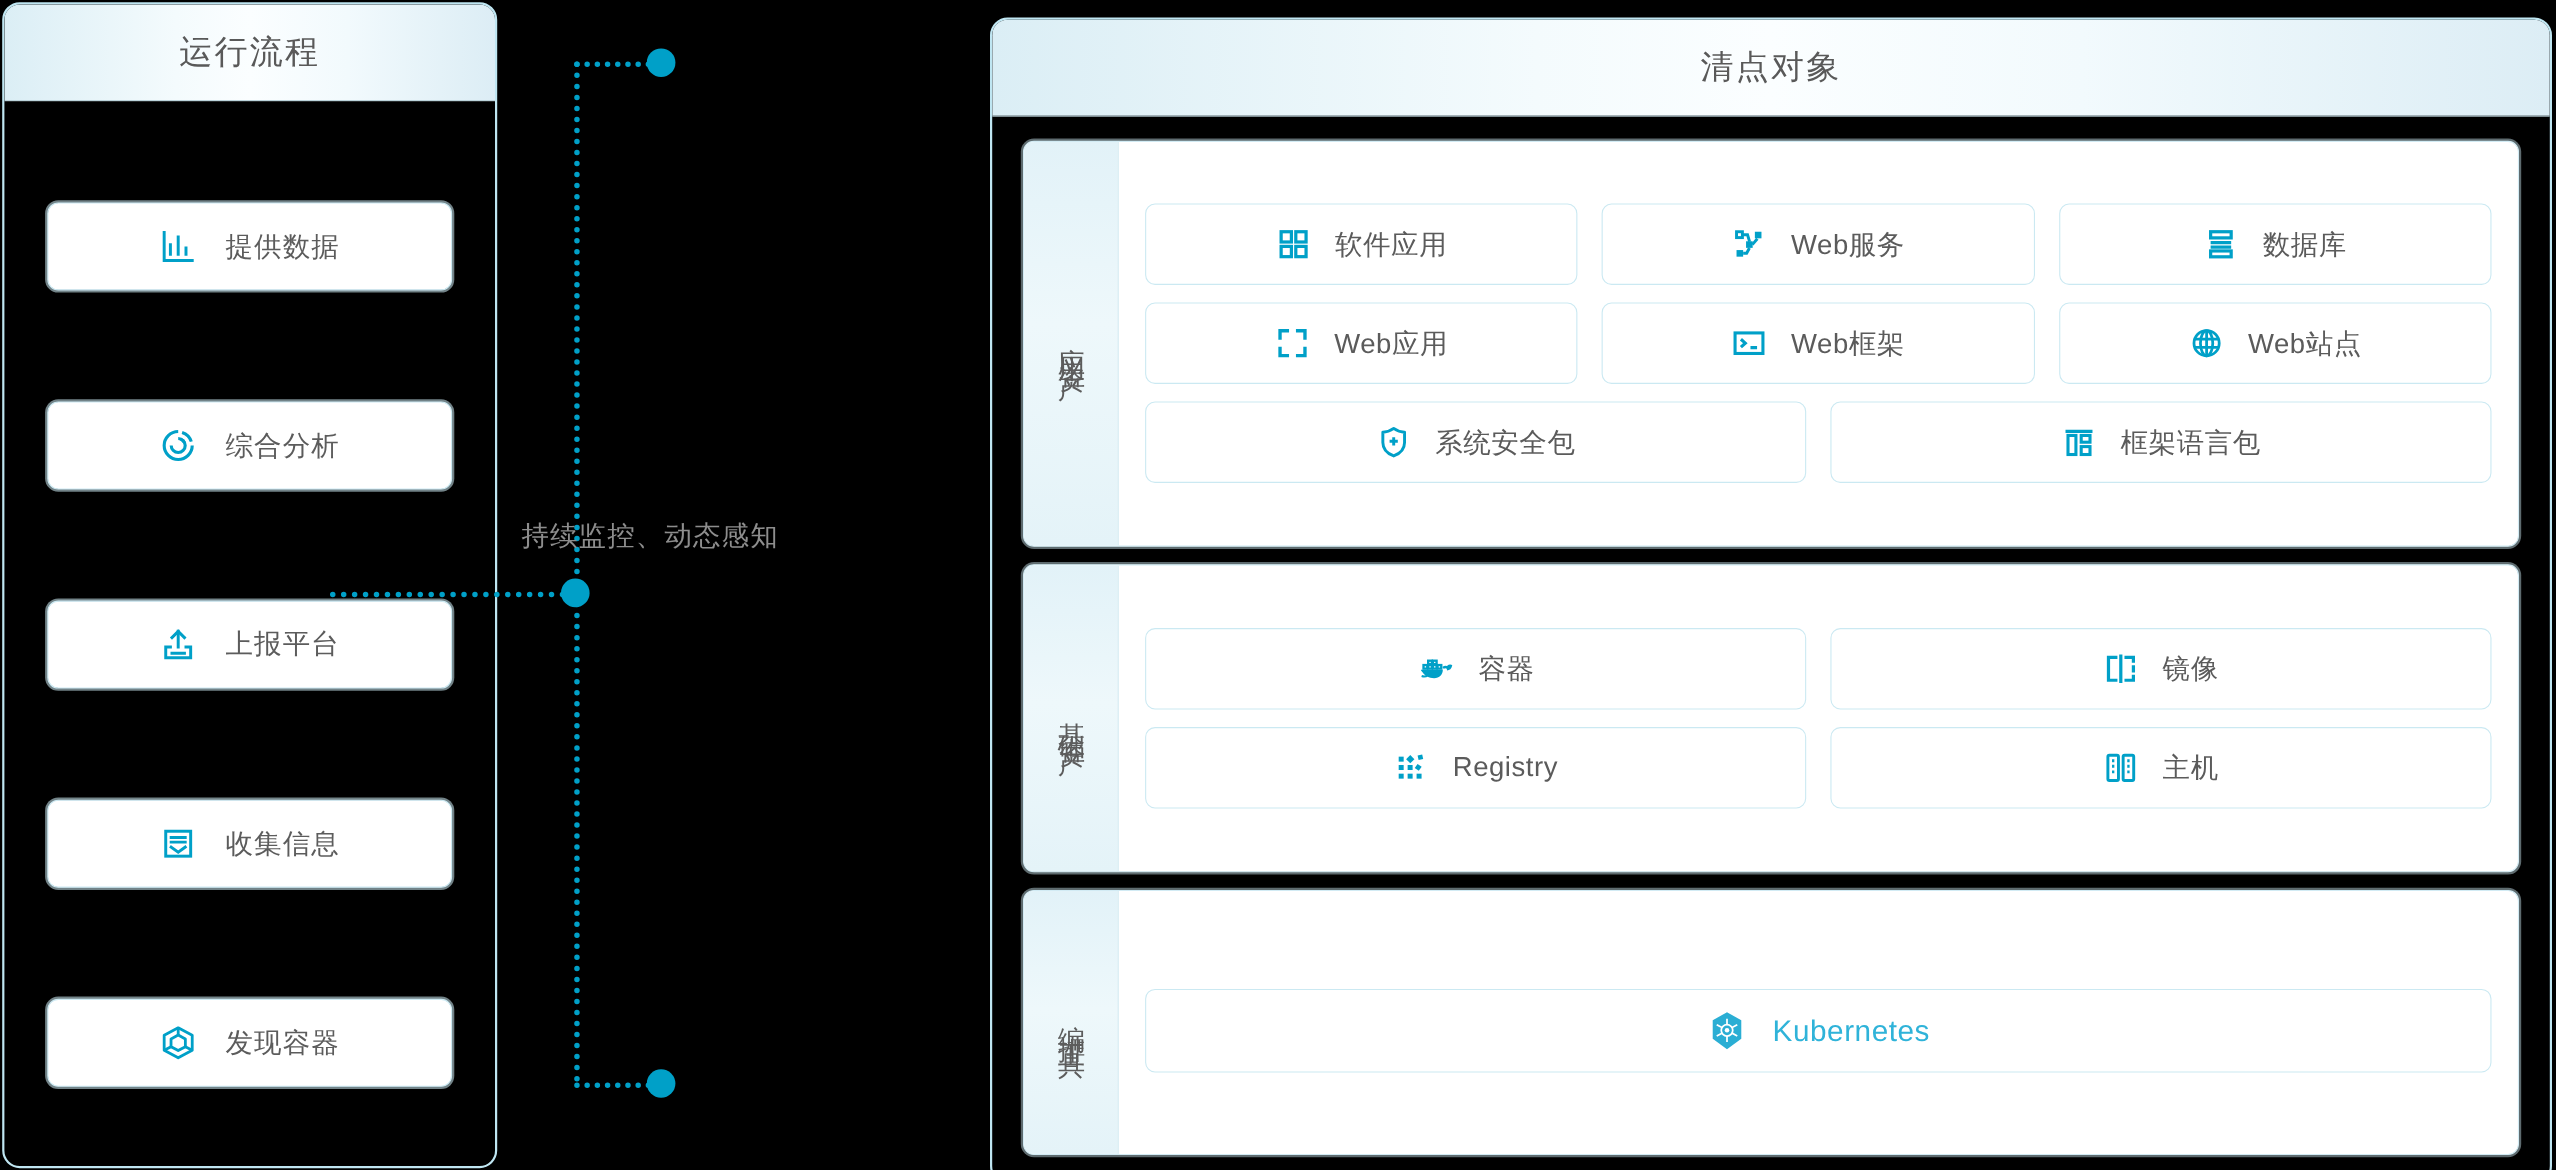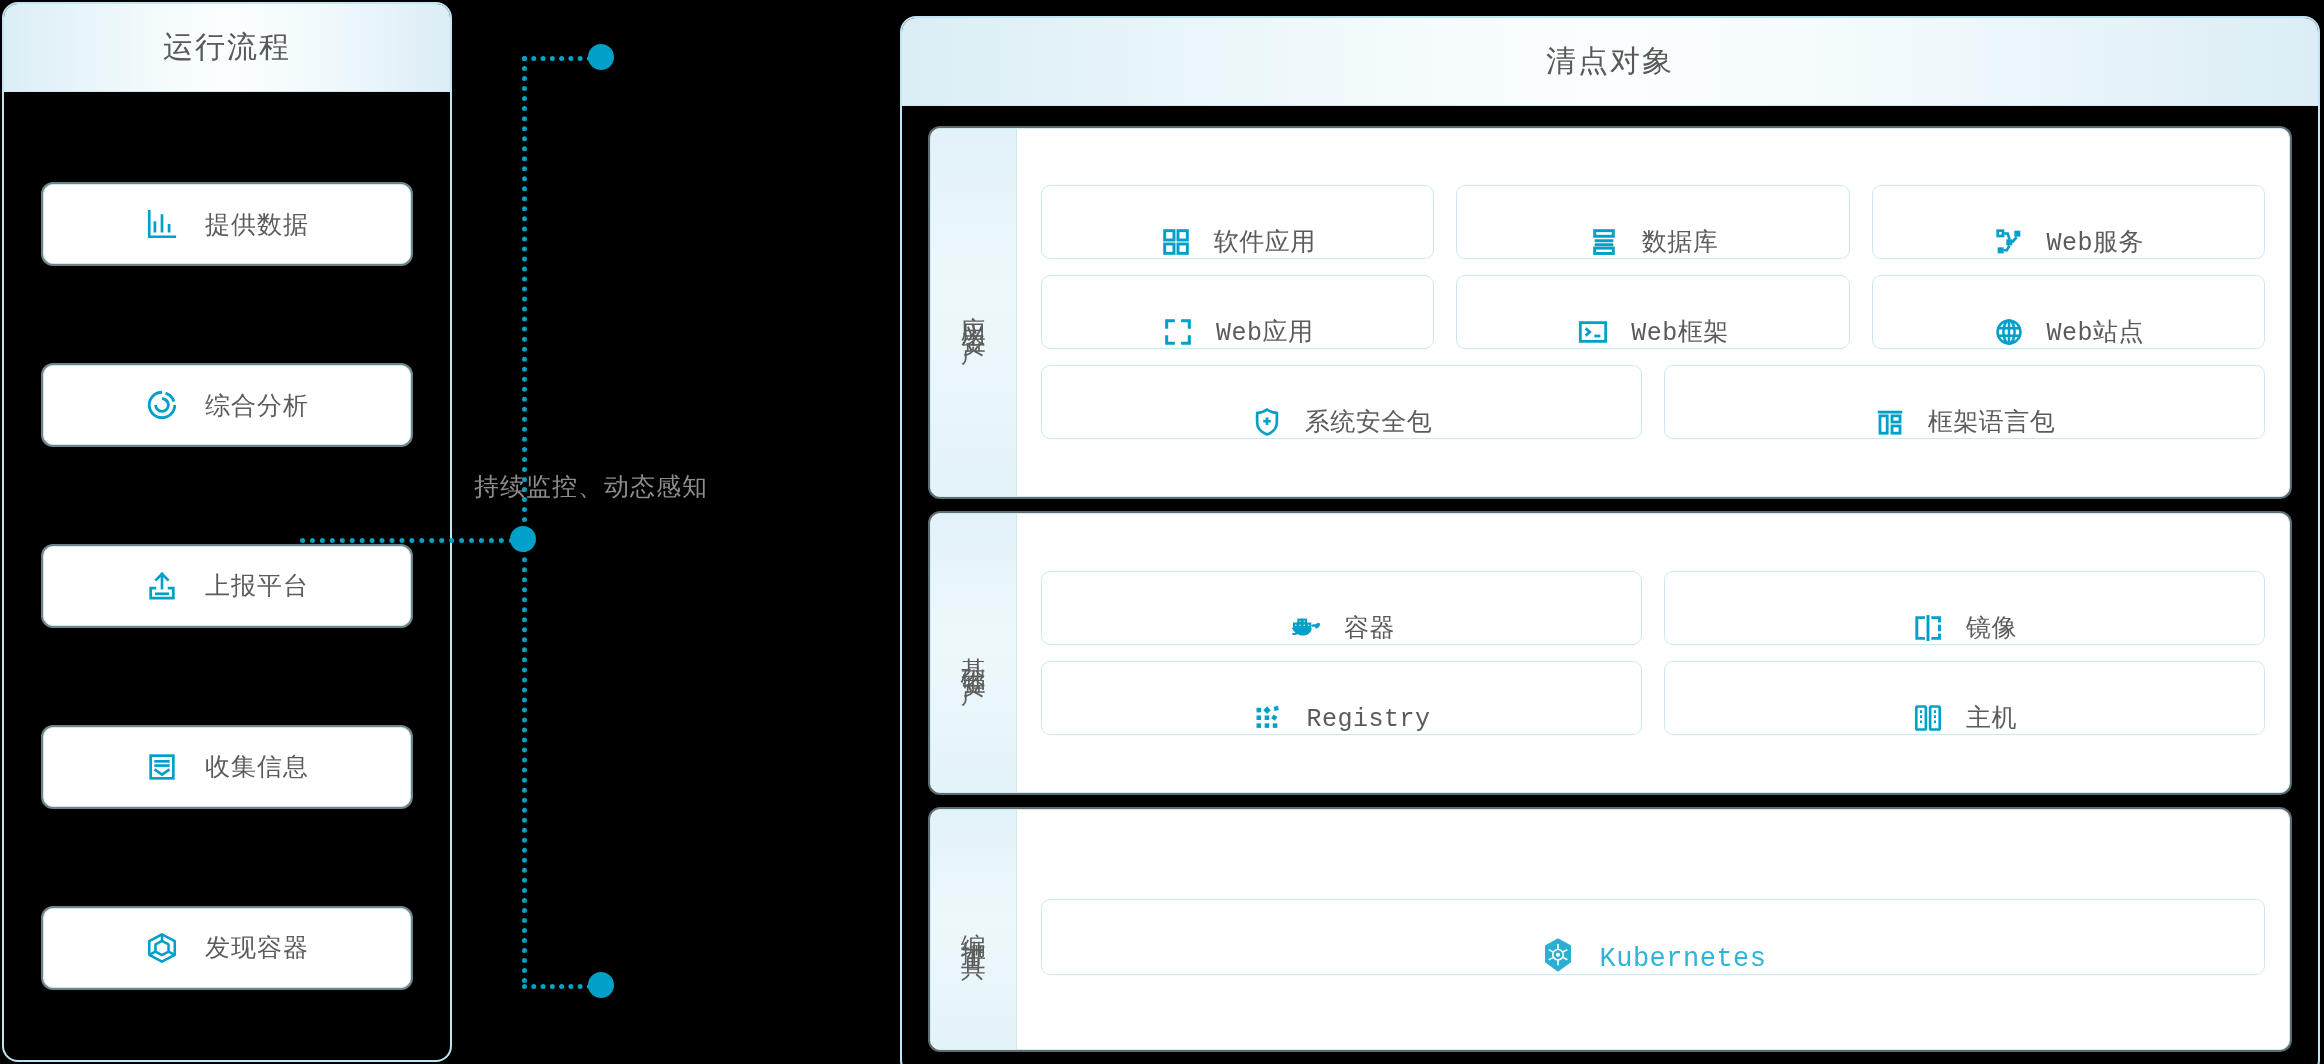--- a/index.html
+++ b/index.html
@@ -103,24 +103,23 @@
     display: flex; flex-direction: column;
     justify-content: center; gap: 16px;
     padding: 20px 24px;
   }
   .row { display: flex; gap: 22px; }
   .card {
     background: #ffffff;
     border: 1px solid #cbe9f2;
     border-radius: 9px;
     height: 74px;
-    display: flex; align-items: flex-end; justify-content: center;
+    display: flex; align-items: center; justify-content: center;
     gap: 22px;
     flex: 1 1 0;
-    font-family: Liberation Mono, monospace;
   }
   .card .label { font-size: 25px; color: #5b5b5b; letter-spacing: .5px; white-space: nowrap; }
   .card.k8s .label { color: #2fb3d9; font-size: 27px; }
   .card.k8s { height: 76px; }
 
   
   #group-app .group-grid { padding: 20px 24px; }
   #group-infra .group-grid { padding: 22px 24px; }
   #group-orch { flex: 0 0 auto; }
   #group-orch .group-grid { padding: 34px 24px; margin-top: 16px; }
@@ -236,42 +235,42 @@
                   <rect x="3.5" y="3.5" width="7" height="7"></rect>
                     <rect x="13.5" y="3.5" width="7" height="7"></rect>
                   <rect x="3.5" y="13.5" width="7" height="7"></rect>
                     <rect x="13.5" y="13.5" width="7" height="7"></rect>
                 </svg>
               </span>
               <span class="label">软件应用</span>
             </div>
             <div class="card">
               <span class="ico">
-                <svg width="32" height="32" viewBox="0 0 24 24" fill="none" stroke="#00a0c8" stroke-width="2.2">
-                  <rect x="5" y="3.5" width="14" height="4.2"></rect>
-                  <path d="M5 11h14"></path>
-                    <path d="M5 14h14"></path>
-                  <rect x="5" y="16.6" width="14" height="4"></rect>
-                </svg>
-              </span>
-              <span class="label">数据库</span>
-            </div>
-            <div class="card">
-              <span class="ico">
                 <svg width="32" height="32" viewBox="0 0 24 24" fill="none" stroke="#00a0c8" stroke-width="2">
                   <rect x="3.5" y="3.5" width="4" height="4"></rect>
                   <rect x="16" y="3.5" width="4.5" height="4.5" fill="#00a0c8" stroke="none"></rect>
                   <rect x="3.5" y="16" width="4.5" height="4.5" fill="#00a0c8" stroke="none"></rect>
                   <rect x="10" y="10" width="4.5" height="4.5" fill="#00a0c8" stroke="none"></rect>
                   <path d="M7.6 5.6h3.4l1.4 4.6"></path>
                   <path d="M14.3 12.3l3.4-4"></path>
                   <path d="M8 18.2h2.4l1.9-3.6"></path>
                 </svg>
               </span>
               <span class="label">Web服务</span>
+            </div>
+            <div class="card">
+              <span class="ico">
+                <svg width="32" height="32" viewBox="0 0 24 24" fill="none" stroke="#00a0c8" stroke-width="2.2">
+                  <rect x="5" y="3.5" width="14" height="4.2"></rect>
+                  <path d="M5 11h14"></path>
+                    <path d="M5 14h14"></path>
+                  <rect x="5" y="16.6" width="14" height="4"></rect>
+                </svg>
+              </span>
+              <span class="label">数据库</span>
             </div>
           </div>
 
           <div class="row">
             <div class="card">
               <span class="ico">
                 <svg width="32" height="32" viewBox="0 0 24 24" fill="none" stroke="#00a0c8" stroke-width="2.3" stroke-linecap="square">
                   <path d="M3.5 8.5V3.5H8.5"></path>
                     <path d="M15.5 3.5H20.5V8.5"></path>
                   <path d="M20.5 15.5V20.5H15.5"></path>

